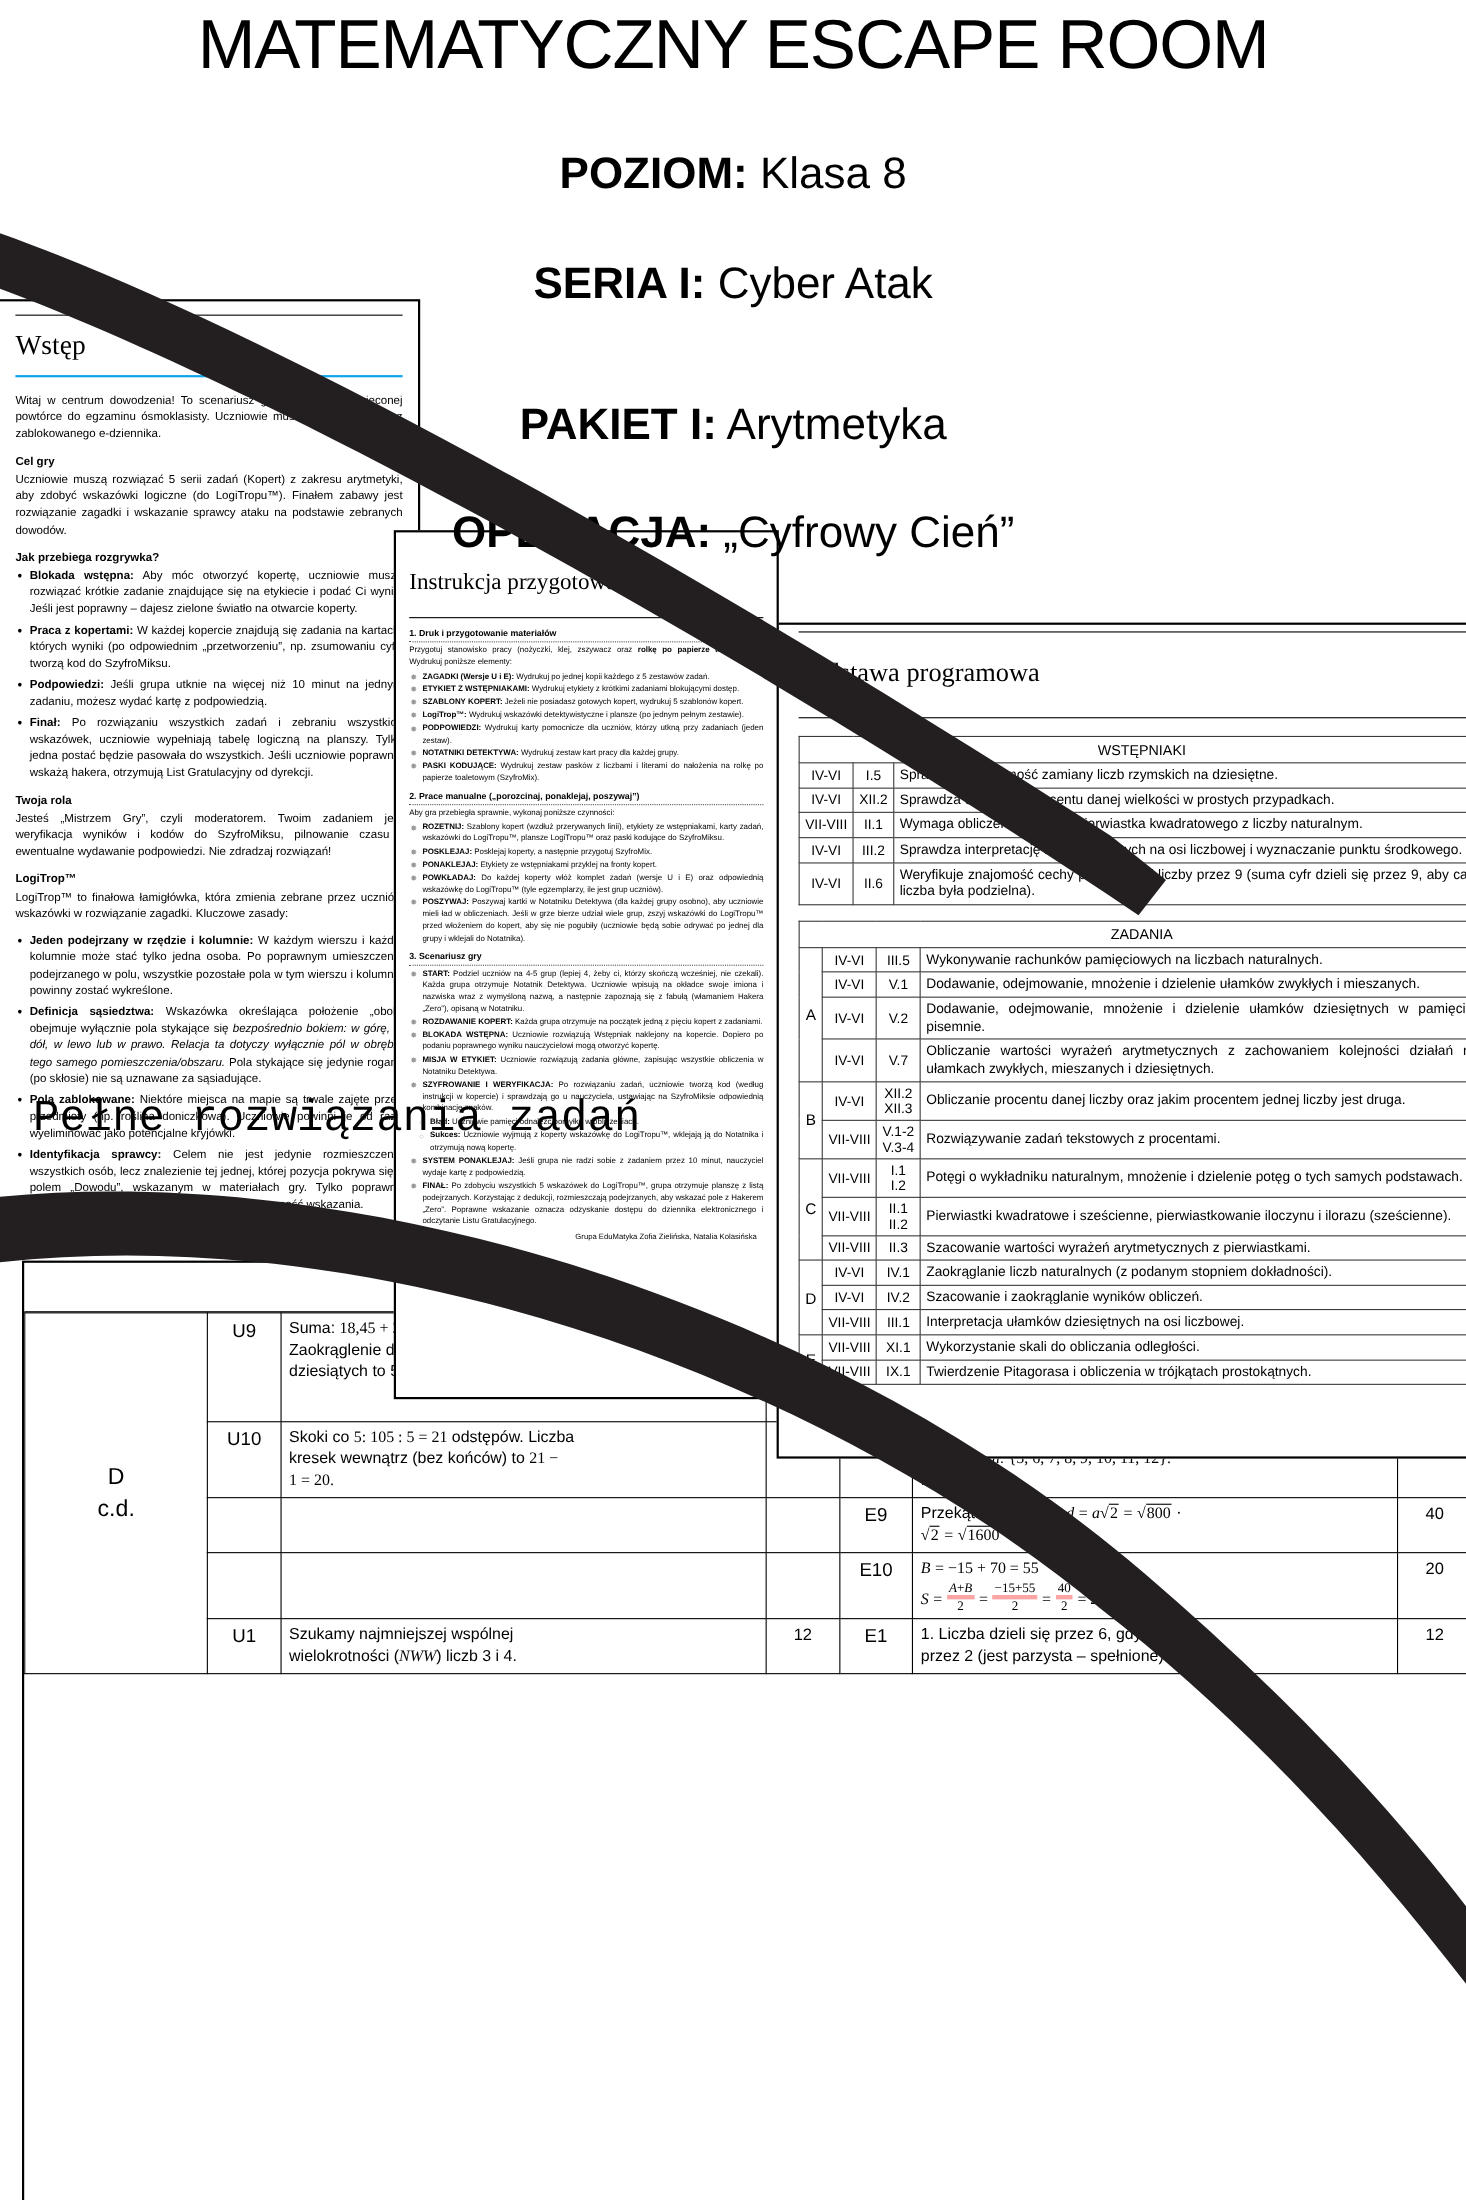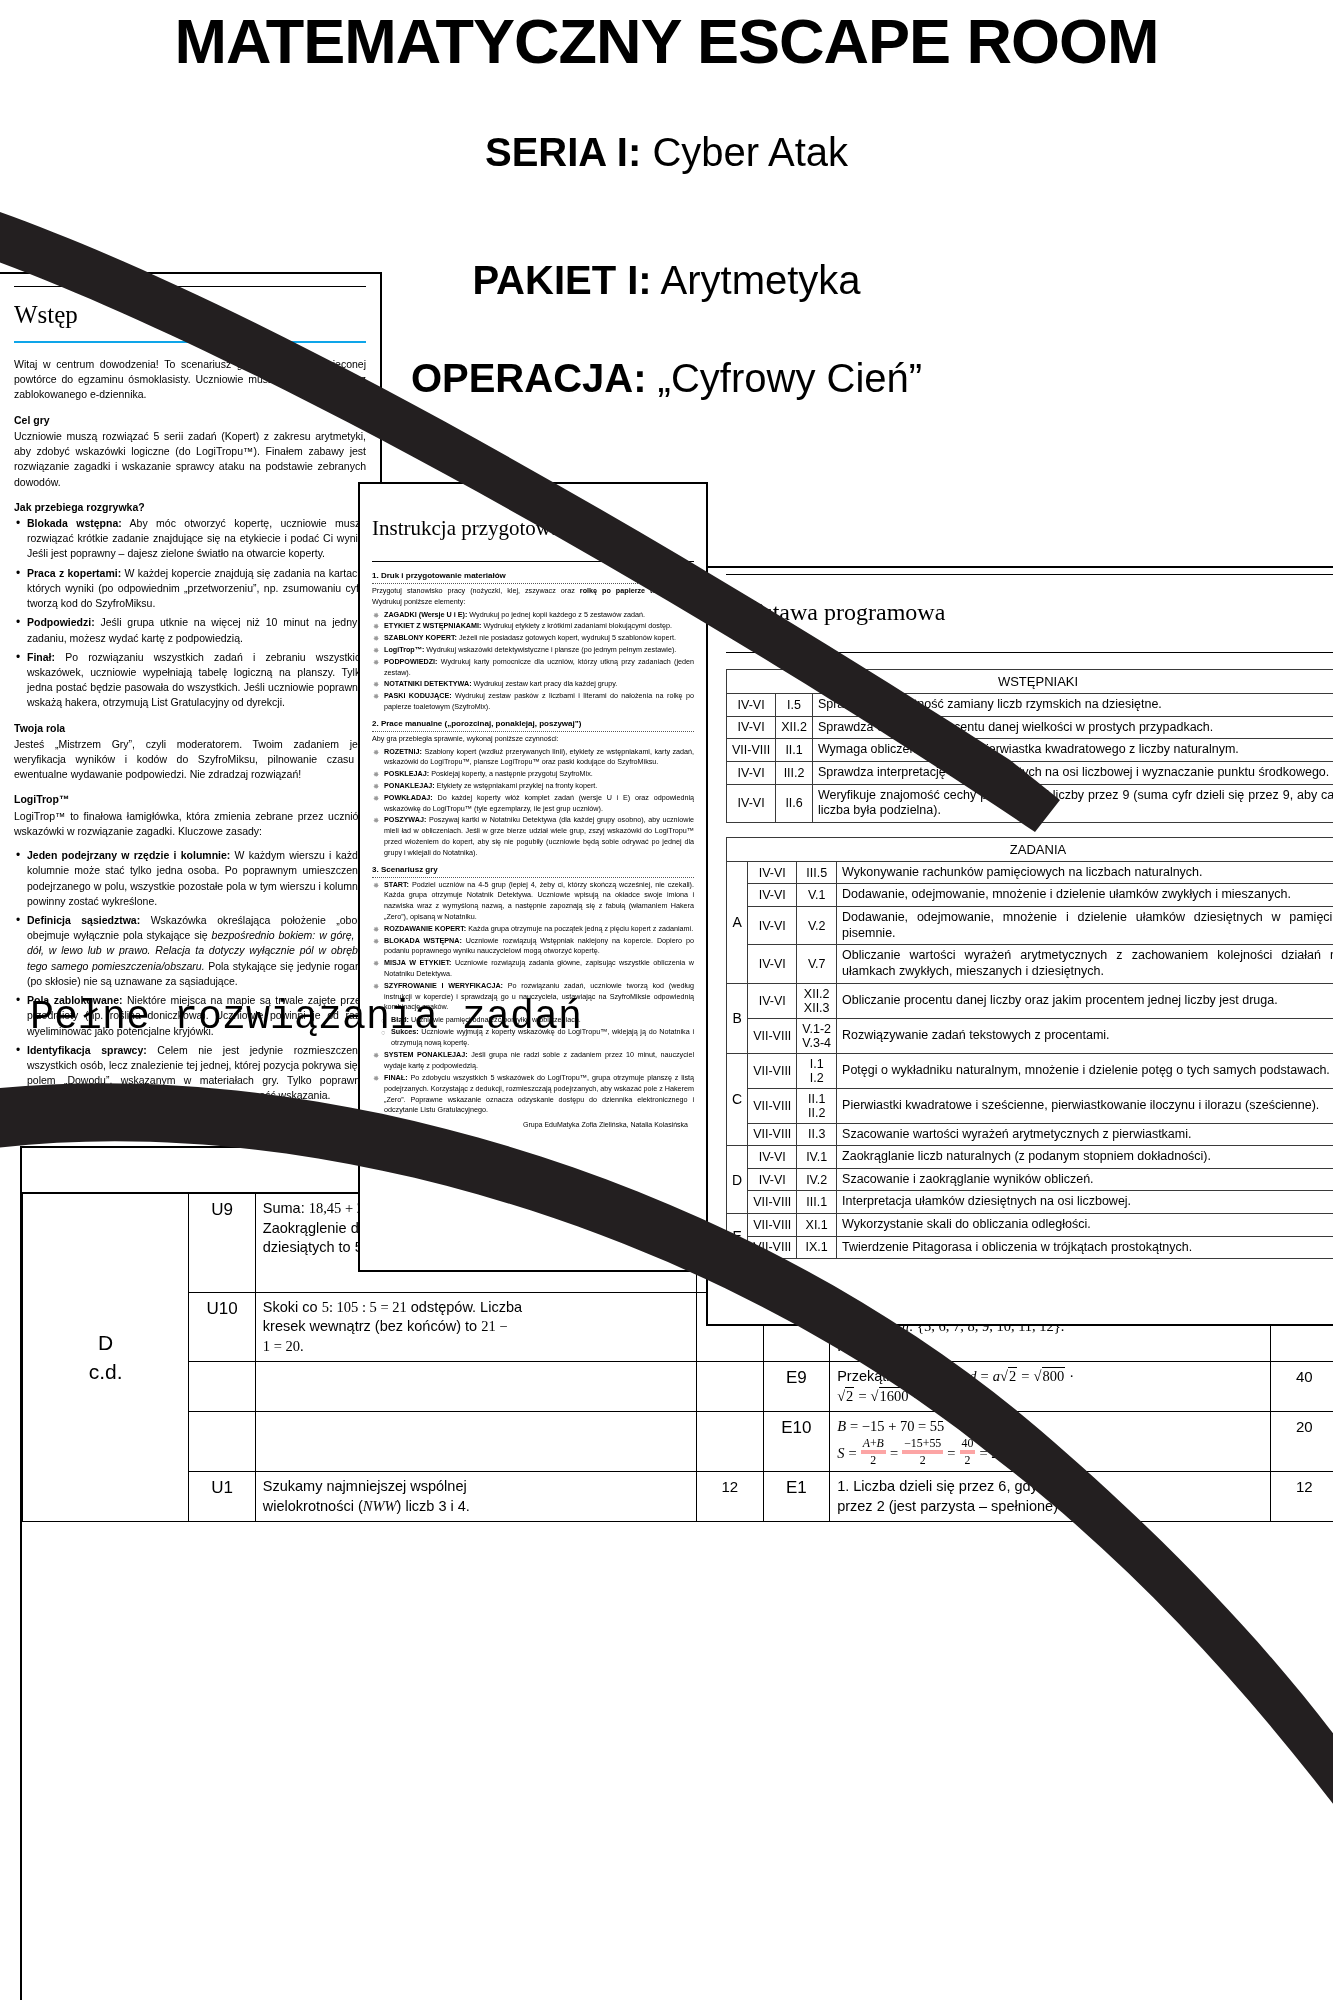--- a/index.html
+++ b/index.html
@@ -1,21 +1,21 @@
 <!DOCTYPE html>
 <html><head>
 <meta charset="utf-8">
 <style>
   html,body{margin:0;padding:0;background:#ffffff;}
   body{width:1333px;height:2000px;position:relative;overflow:hidden;
        font-family:"Liberation Sans",sans-serif;color:#000;}
 
   
   #title-block{position:absolute;left:0;top:0;width:1333px;z-index:5;text-align:center;}
-  .main-title{font-family:"Liberation Sans",sans-serif;font-weight:bold;
+  .main-title{font-family:"Liberation Sans",sans-serif;font-weight:normal;
       font-size:63px;letter-spacing:-1px;margin:8px 0 0 0;line-height:1.05;}
   .sub-line{font-size:40px;margin-top:46px;line-height:1.1;}
   .sub-line .b{font-weight:bold;}
   .sub-line .n{font-weight:normal;}
   #line-poziom{margin-top:62px;}
   #line-seria{margin-top:56px;}
   #line-pakiet{margin-top:84px;}
   #line-operacja{margin-top:54px;}
 
   
@@ -89,20 +89,24 @@
 
   
   #swoosh{position:absolute;left:0;top:0;width:1333px;height:2000px;z-index:20;
           pointer-events:none;}
 </style>
 </head>
 <body>
 
 <div id="title-block">
   <div class="main-title">MATEMATYCZNY ESCAPE ROOM</div>
+  <div class="sub-line" id="line-poziom">
+    <span class="b">POZIOM:</span>
+    <span class="n">Klasa 8</span>
+  </div>
   <div class="sub-line" id="line-seria">
     <span class="b">SERIA I:</span>
     <span class="n">Cyber Atak</span>
   </div>
   <div class="sub-line" id="line-pakiet">
     <span class="b">PAKIET I:</span>
     <span class="n">Arytmetyka</span>
   </div>
   <div class="sub-line" id="line-operacja">
     <span class="b">OPERACJA:</span>

